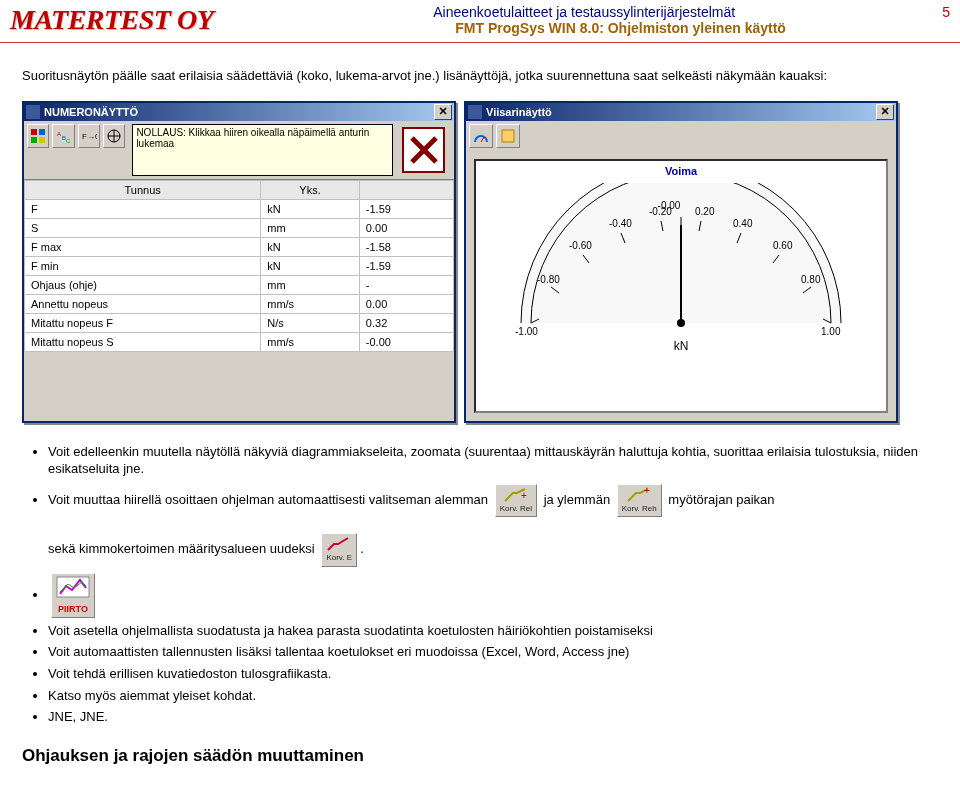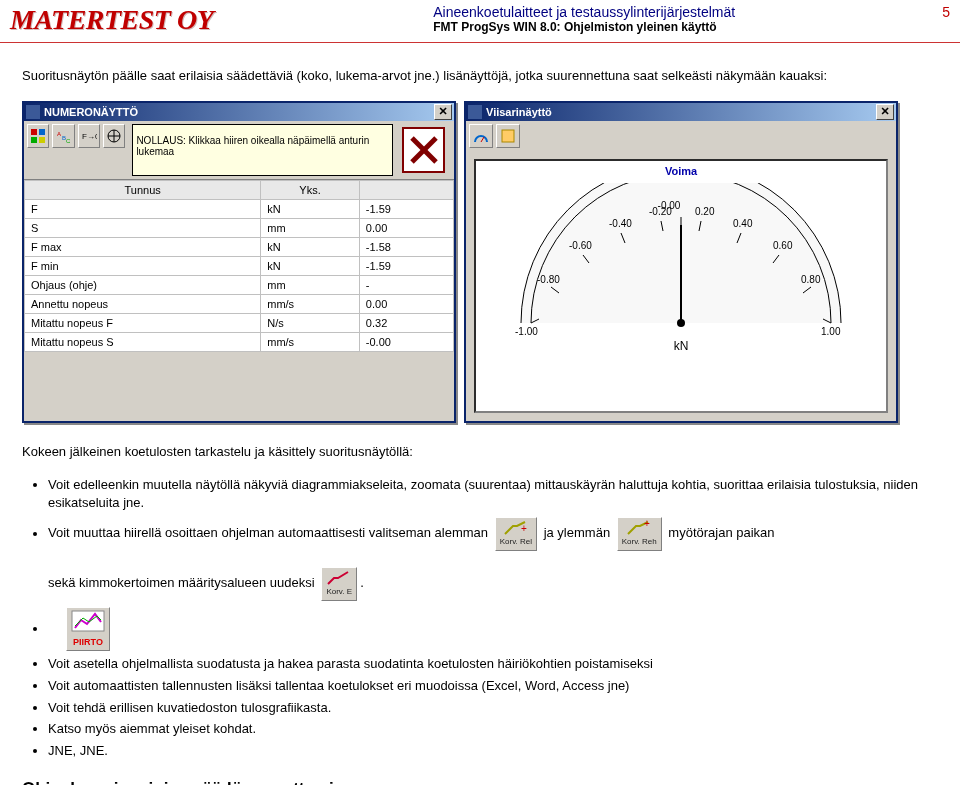--- a/index.html
+++ b/index.html
@@ -32,23 +32,24 @@
   .header-right {
     text-align: left;
     flex: 1;
     padding-left: 220px;
   }
   .header-line1 {
     color: #000080;
     font-size: 14px;
   }
   .header-line2 {
-    color: #000000;
+    color: #a16207;
     font-weight: bold;
-    font-size: 12px;
+    font-size: 14px;
+    margin-left: 22px;
   }
   .page-num {
     color: #c00000;
     font-size: 14px;
     padding-left: 12px;
   }
   .body {
     padding: 14px 22px;
   }
   .para {
@@ -95,21 +96,21 @@
     width: 22px; height: 22px;
     border: 1px solid #fff;
     border-right-color:#808080; border-bottom-color:#808080;
     background: #d4d0c8;
     display:flex; align-items:center; justify-content:center;
     cursor:pointer;
   }
   .svgicon { width:16px; height:16px; }
   .tip {
     font-size: 10px;
-    padding: 10px 3px;
+    padding: 2px 3px;
     line-height: 1.1;
     background:#ffffe1;
     border:1px solid #000;
     color:#000;
     margin-left:4px;
   }
   .bigx {
     width: 42px; height: 42px;
     margin: 3px 6px;
     border: 2px solid #800000;
@@ -178,21 +179,21 @@
   }
   .inline-btn .lbl { display:block; font-size:8px; text-align:center; color:#222; margin-top:1px;}
   .inline-btn svg { display:block; margin:0 auto; }
   .bigbtn {
     display:inline-block;
     vertical-align:middle;
     border:1px solid #808080;
     border-top-color:#fff; border-left-color:#fff;
     background:#d4d0c8;
     padding:2px 4px;
-    margin:0 18px;
+    margin:0 3px;
   }
   .bigbtn .lbl { display:block; font-size:9px; text-align:center; color:#d00; font-weight:bold; }
   h3.section {
     font-size: 17px;
     margin: 20px 0 4px 0;
     font-weight: bold;
   }
 </style>
 </head>
 <body>
@@ -364,21 +365,20 @@
               <text class="scale-lbl" x="340" y="152">1.00</text>
               <line x1="200" y1="140" x2="200" y2="42" stroke="#000" stroke-width="2"></line>
               <circle cx="200" cy="140" r="4" fill="#000"></circle>
             </svg>
             <div class="gauge-unit">kN</div>
           </div>
         </div>
       </div>
     </div>
 
-    <p class="para" style="font-weight:normal">Kokeen jälkeinen koetulosten tarkastelu ja käsittely suoritusnäytöllä:</p>
 
     <ul class="bullets">
       <li>Voit edelleenkin muutella näytöllä näkyviä diagrammiakseleita, zoomata (suurentaa) mittauskäyrän haluttuja kohtia, suorittaa erilaisia tulostuksia, niiden esikatseluita jne.</li>
     </ul>
 
     <ul class="bullets">
       <li>
         <span>Voit muuttaa hiirellä osoittaen ohjelman automaattisesti valitseman alemman</span>
         <span class="inline-btn">
           <svg width="26" height="16" viewBox="0 0 26 16">

